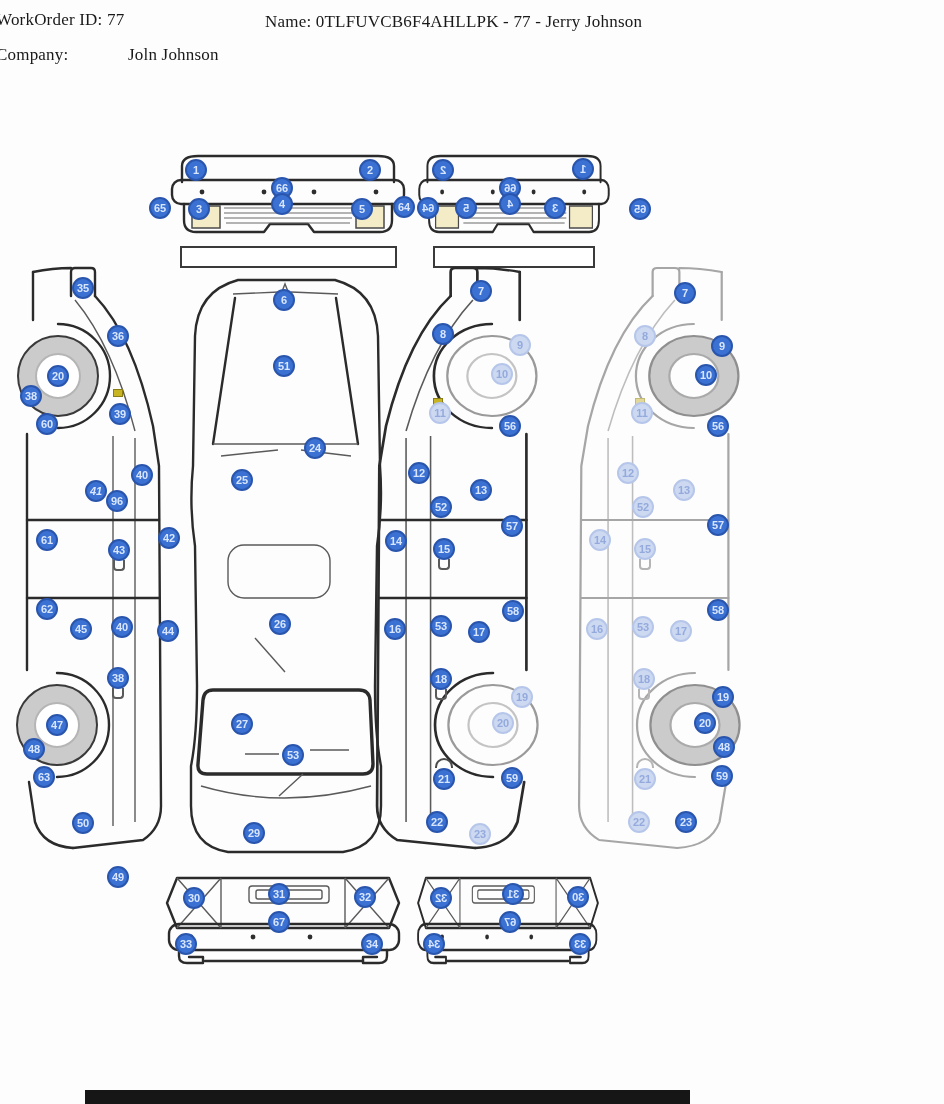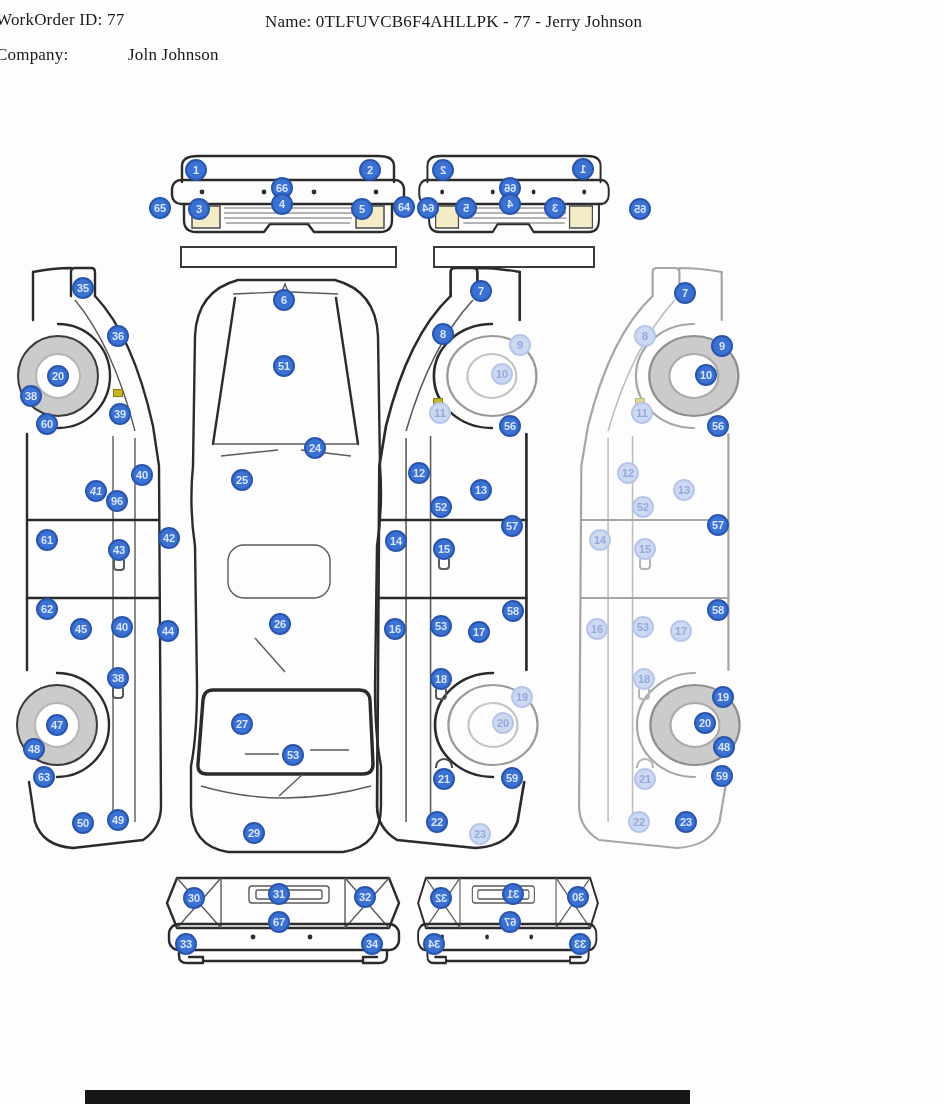--- a/index.html
+++ b/index.html
@@ -274,21 +274,21 @@
       </div>
       <div class="marker solid" style="left: 57px; top: 725px;">
         <span>47</span>
       </div>
       <div class="marker solid" style="left: 34px; top: 749px;">
         <span>48</span>
       </div>
       <div class="marker solid" style="left: 44px; top: 777px;">
         <span>63</span>
       </div>
-      <div class="marker solid" style="left: 118px; top: 771px; margin-top: 38px;">
+      <div class="marker solid" style="left: 118px; top: 828px; margin-top: 38px;">
         <span>49</span>
       </div>
       <div class="marker solid" style="left: 83px; top: 823px;">
         <span>50</span>
       </div>
       <div class="marker solid" style="left: 284px; top: 300px;">
         <span>6</span>
       </div>
       <div class="marker solid" style="left: 284px; top: 366px; text-align: center;">
         <span>51</span>

